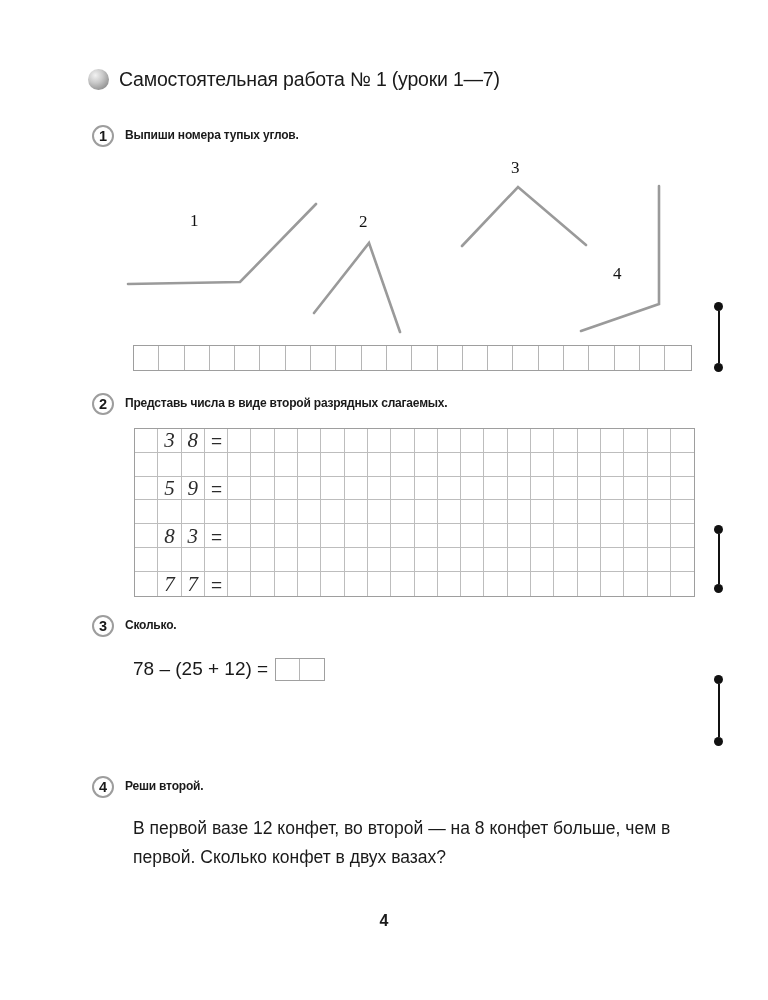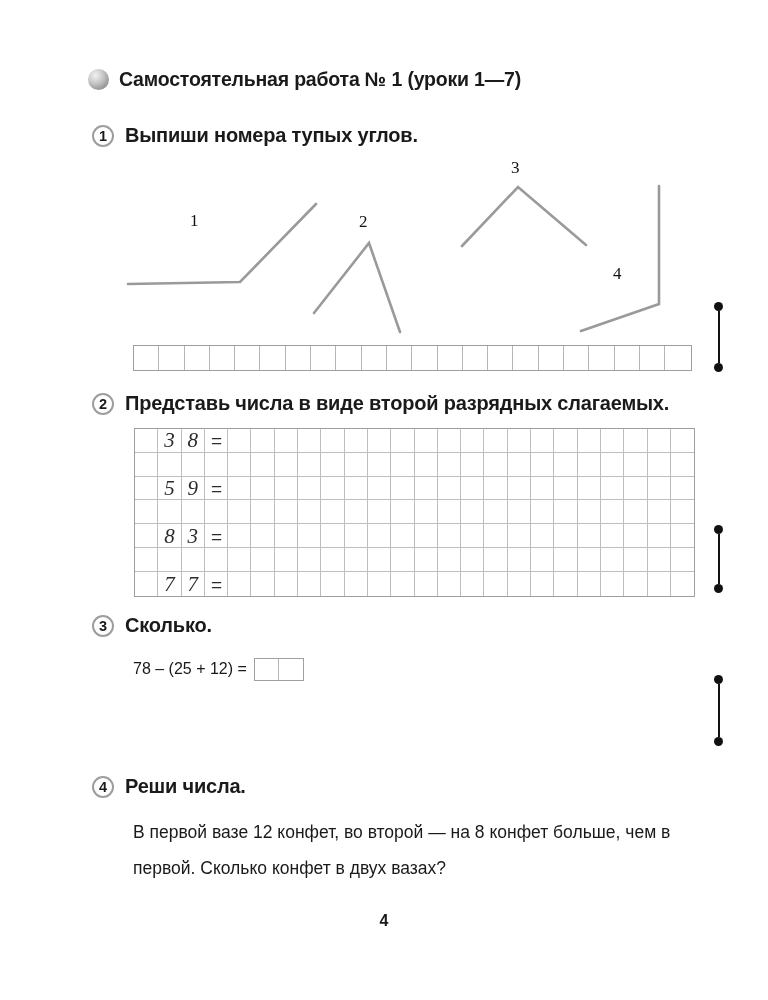--- a/index.html
+++ b/index.html
@@ -32,21 +32,21 @@
   }
   .sphere-bullet {
     width: 21px;
     height: 21px;
     border-radius: 50%;
     background: radial-gradient(circle at 35% 30%, #f2f2f2 0%, #c9c9c9 38%, #9a9a9a 72%, #6e6e6e 100%);
     flex: none;
   }
   .header-title {
     font-size: 19.5px;
-    font-weight: bold;
+    font-weight: normal;
     letter-spacing: -0.2px;
     white-space: nowrap;
   }
 
   
   .task {
     position: absolute;
     display: flex;
     align-items: flex-start;
     gap: 11px;
@@ -60,21 +60,21 @@
     align-items: center;
     justify-content: center;
     font-size: 14.5px;
     font-weight: bold;
     color: #1a1a1a;
     box-sizing: border-box;
     flex: none;
     margin-top: 1px;
   }
   .task-text {
-    font-size: 20px;
+    font-size: 12px;
     font-weight: bold;
     letter-spacing: -0.2px;
     white-space: nowrap;
     line-height: 22px;
   }
 
   #task1 { left: 92px; top: 124px; }
   #task2 { left: 92px; top: 392px; }
   #task3 { left: 92px; top: 614px; }
   #task4 { left: 92px; top: 775px; }
@@ -163,21 +163,21 @@
     left: 133px;
     top: 650px;
   }
   .expr-row {
     display: flex;
     align-items: center;
     height: 38px;
     gap: 7px;
   }
   .expr-text {
-    font-size: 16px;
+    font-size: 19px;
     color: #1a1a1a;
     white-space: nowrap;
     font-family: "Liberation Sans", sans-serif;
   }
   .ansbox {
     display: flex;
     border: 1px solid #a0a0a0;
     box-sizing: border-box;
     background: #fff;
   }
@@ -189,21 +189,21 @@
   }
   .ansbox-cell:last-child { border-right: none; }
 
   
   .problem {
     position: absolute;
     left: 133px;
     top: 814px;
     width: 540px;
     font-size: 17.5px;
-    line-height: 36px;
+    line-height: 29px;
     color: #1a1a1a;
   }
 
   
   .marker {
     position: absolute;
     width: 9px;
     display: flex;
     flex-direction: column;
     align-items: center;
@@ -514,21 +514,21 @@
         <span class="expr-text">78 – (25 + 12) =</span>
         <div class="ansbox">
           <div class="ansbox-cell"></div>
           <div class="ansbox-cell"></div>
         </div>
       </div>
     </div>
 
   <div class="task" id="task4">
     <span class="task-num">4</span>
-    <span class="task-text">Реши числа.</span>
+    <span class="task-text">Реши второй.</span>
   </div>
 
   <div class="problem">В первой вазе 12 конфет, во второй — на 8 конфет больше, чем в первой. Сколько конфет в двух вазах?</div>
 
   <div class="marker" style="left:714px; top:302px; height:70px;">
     <span class="marker-dot"></span>
     <span class="marker-line"></span>
     <span class="marker-dot"></span>
   </div>
   <div class="marker" style="left:714px; top:525px; height:68px;">

